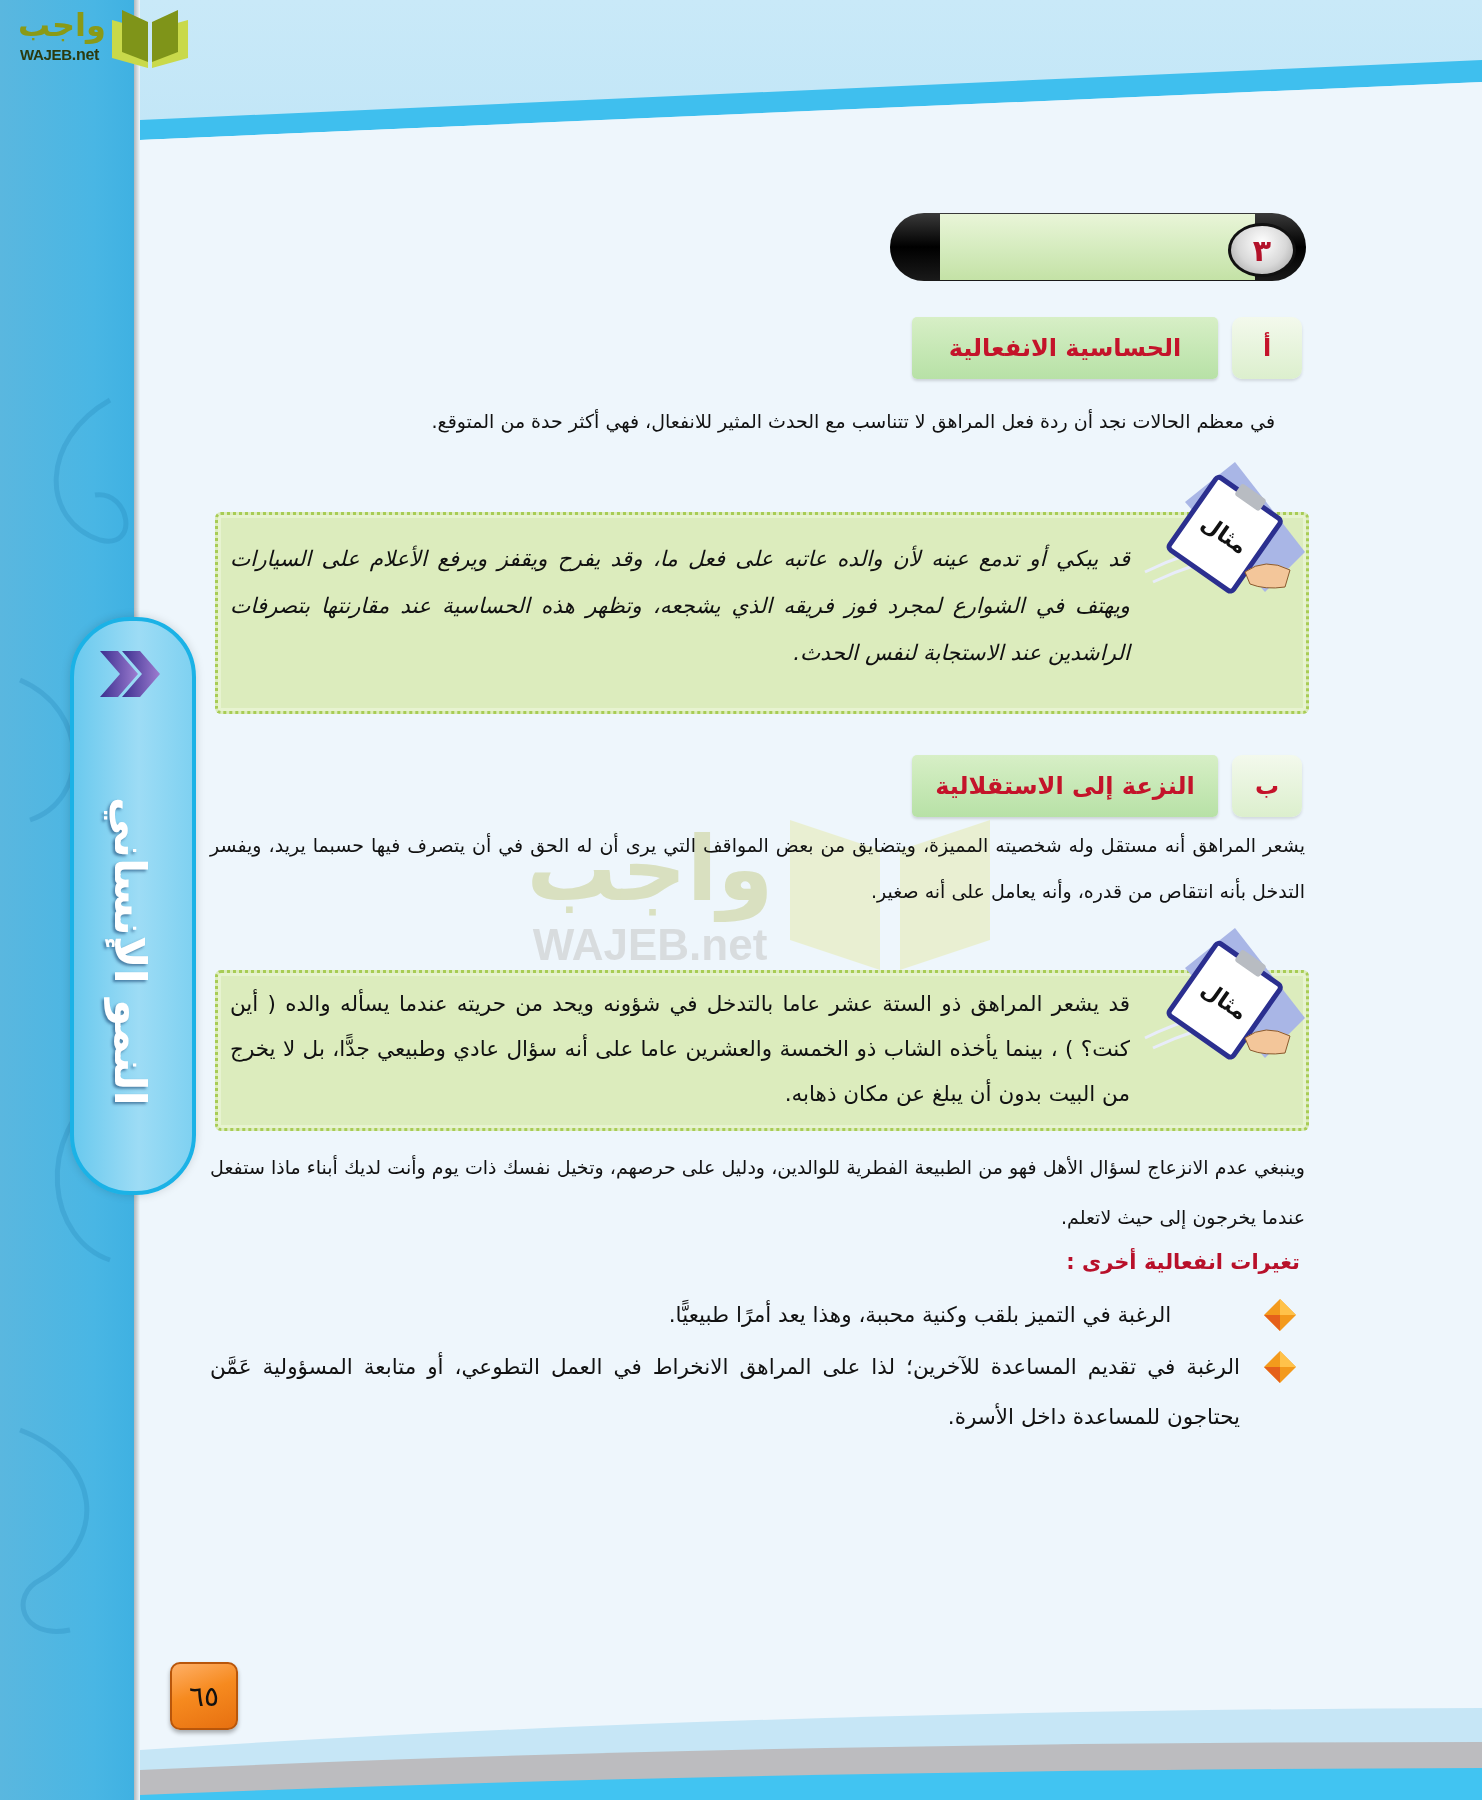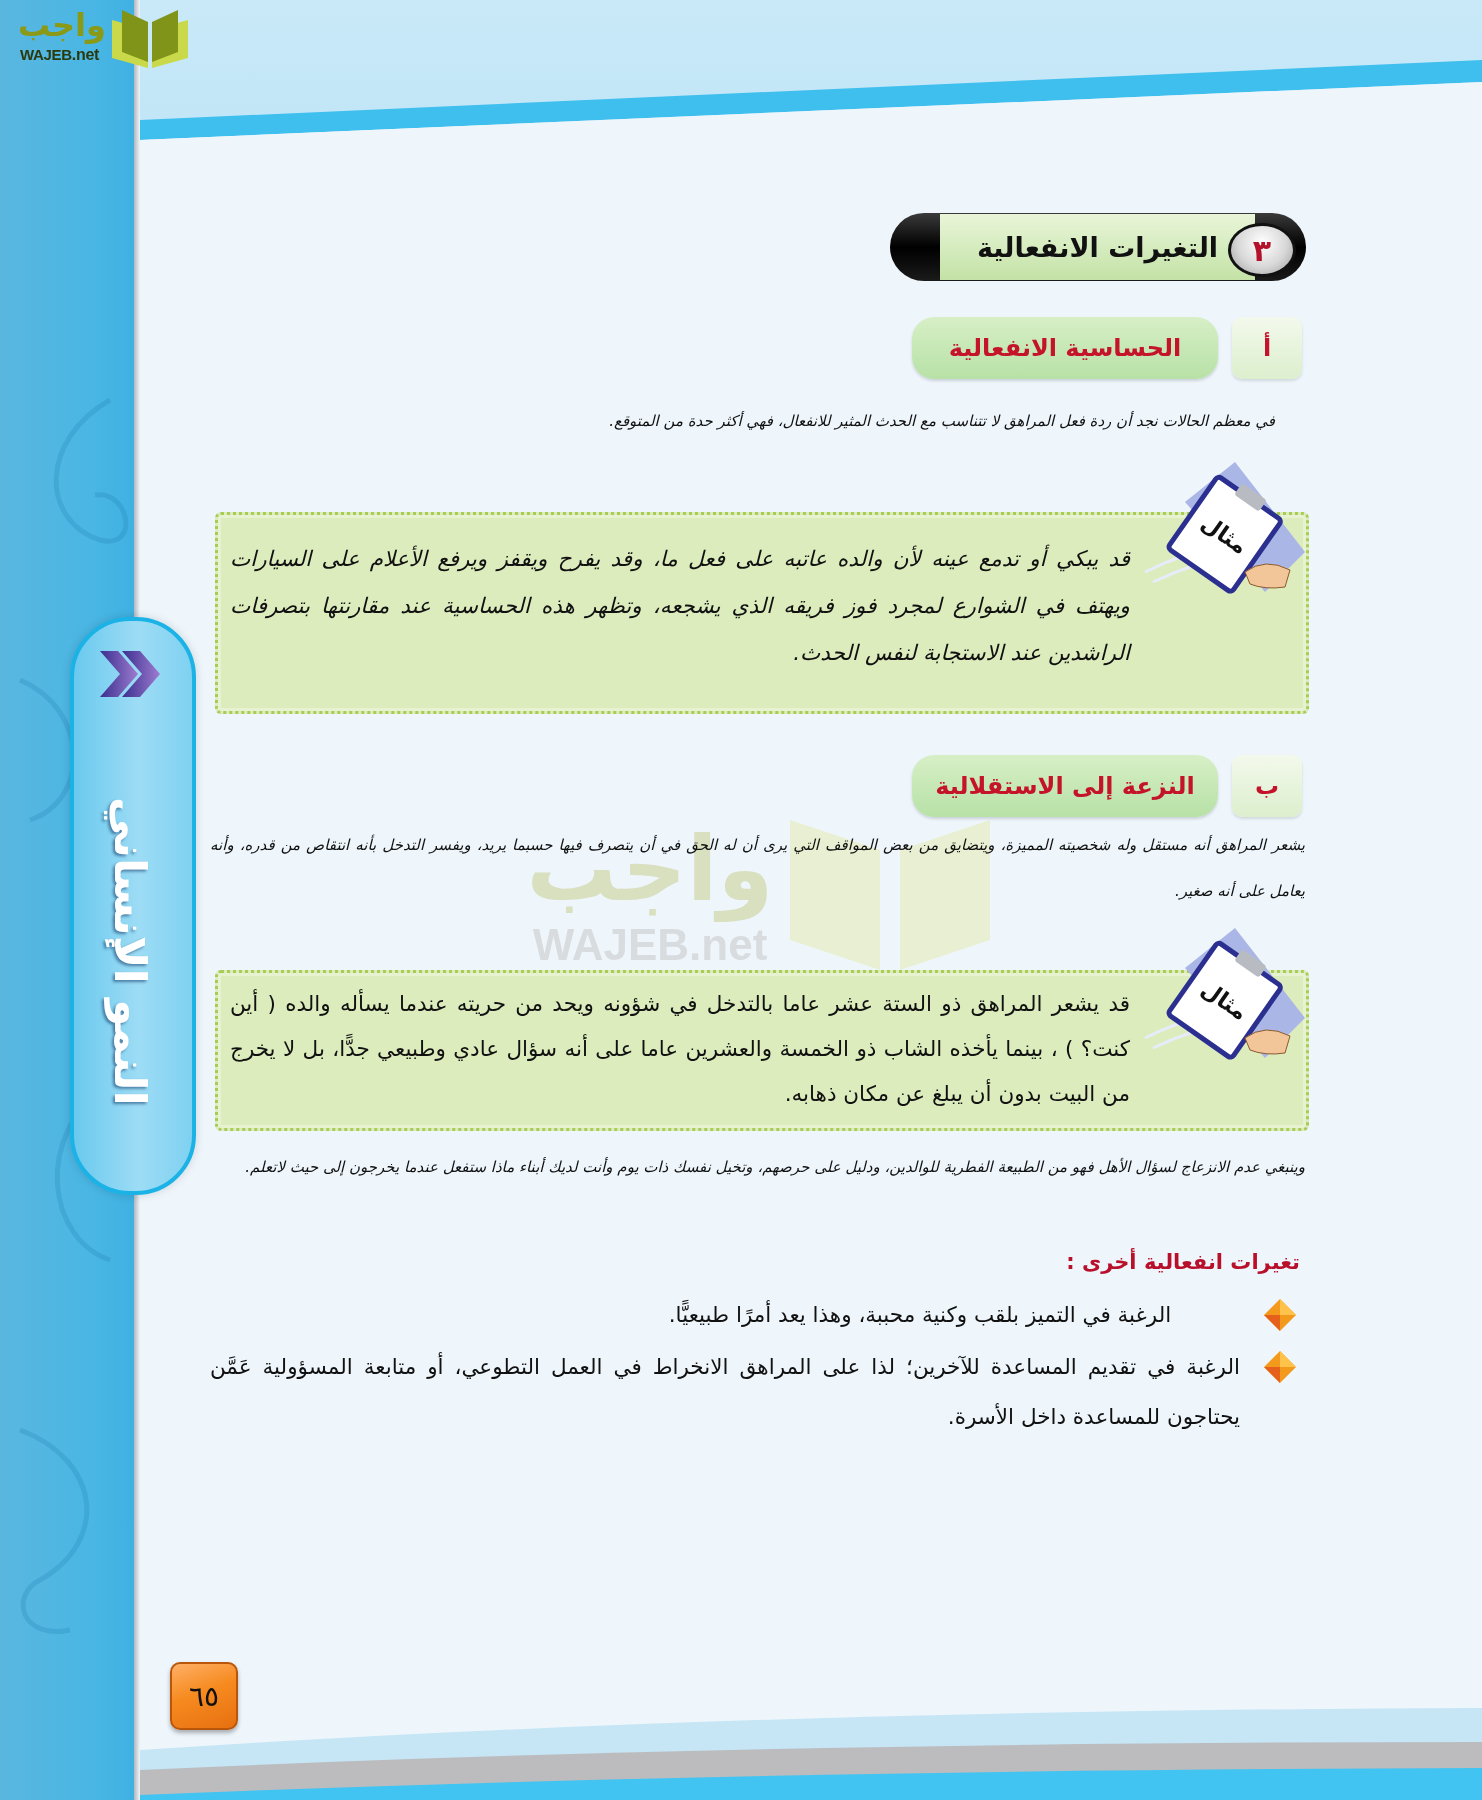--- a/index.html
+++ b/index.html
@@ -81,37 +81,37 @@
     position:absolute; right:10px; top:10px; width:62px; height:48px; border-radius:50%;
     background:radial-gradient(circle at 50% 35%,#ffffff 0%,#d8d8d8 55%,#9a9a9a 100%);
     border:3px solid #111;
     display:flex; align-items:center; justify-content:center;
     color:#b3122a; font-size:30px; font-weight:bold;
   }
 
   
   .subhead { position:absolute; height:62px; }
   .subhead .bar {
-    position:absolute; left:0; top:0; width:306px; height:62px; border-radius:22px;
+    position:absolute; left:0; top:0; width:306px; height:62px; border-radius:5px;
     background:linear-gradient(180deg,#d7efc6 0%,#b7e1a6 100%);
     box-shadow:0 2px 3px rgba(0,0,0,.15);
     display:flex; align-items:center; justify-content:center;
     color:#c4132a; font-size:24px; font-weight:bold; direction:rtl;
   }
   .subhead .letter {
     position:absolute; left:320px; top:0; width:70px; height:62px; border-radius:10px;
     background:linear-gradient(180deg,#f3f9ec 0%,#dcefcd 100%);
     box-shadow:0 2px 3px rgba(0,0,0,.12);
     display:flex; align-items:center; justify-content:center;
     color:#c4132a; font-size:24px; font-weight:bold;
   }
 
   .para {
     position:absolute; direction:rtl; text-align:justify; color:#111;
-    font-size:15px; line-height:46px;font-style:italic;
+    font-size:19px; line-height:46px;
   }
 
   
   .example {
     position:absolute; background:#dcecbd;
     border:3px dotted #a8cc55; border-radius:6px;
     box-shadow:inset 0 0 0 3px #e7f3d0;
   }
   .example .txt {
     position:absolute; direction:rtl; text-align:justify; color:#111;
@@ -181,21 +181,20 @@
       </defs>
     <path d="M2 2 L20 2 L40 25 L20 48 L2 48 L22 25 Z" fill="url(#cg)"></path>
     <path d="M24 2 L42 2 L62 25 L42 48 L24 48 L44 25 Z" fill="url(#cg)"></path>
   </svg>
   <div class="side-title">النمو الإنساني</div>
 </div>
 
 <div class="heading3">
   <div class="black"></div>
   <div class="green"></div>
-  <div class="title">التغيرات الانفعالية</div>
   <div class="num">٣</div>
 </div>
 
 <div class="subhead" style="left:912px;top:317px;">
   <div class="bar">الحساسية الانفعالية</div>
   <div class="letter">أ</div>
 </div>
 <div class="para" style="left:230px;top:398px;width:1045px;text-align:right;">في معظم الحالات نجد أن ردة فعل المراهق لا تتناسب مع الحدث المثير للانفعال، فهي أكثر حدة من المتوقع.</div>
 
 <div class="example" style="left:215px;top:512px;width:1088px;height:196px;font-style:italic;">

